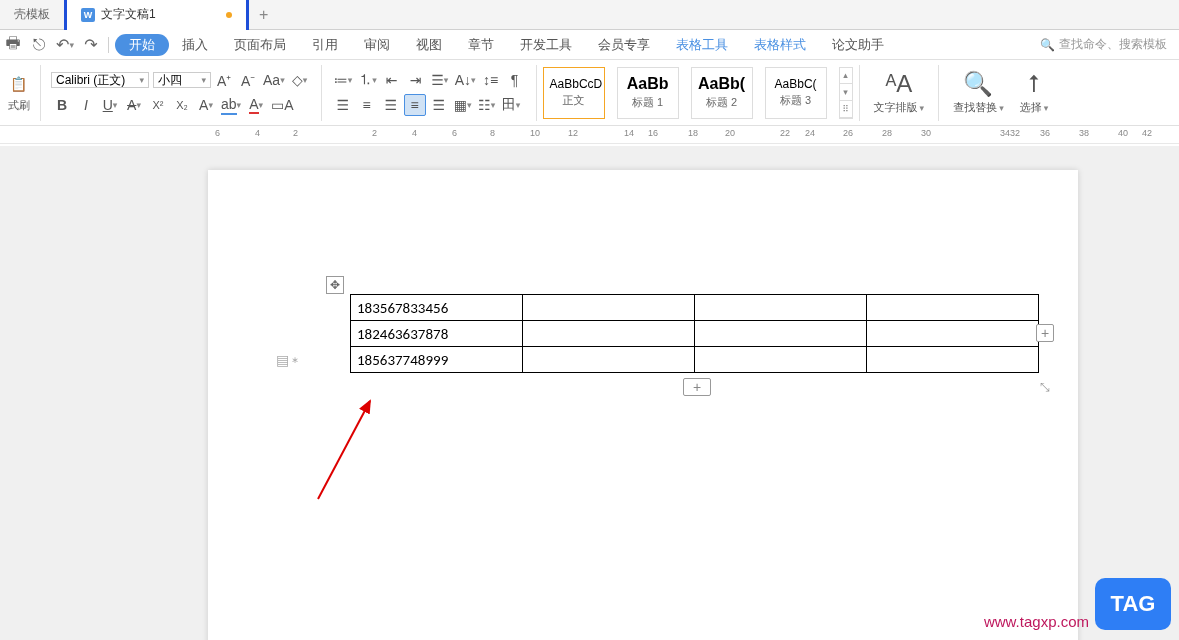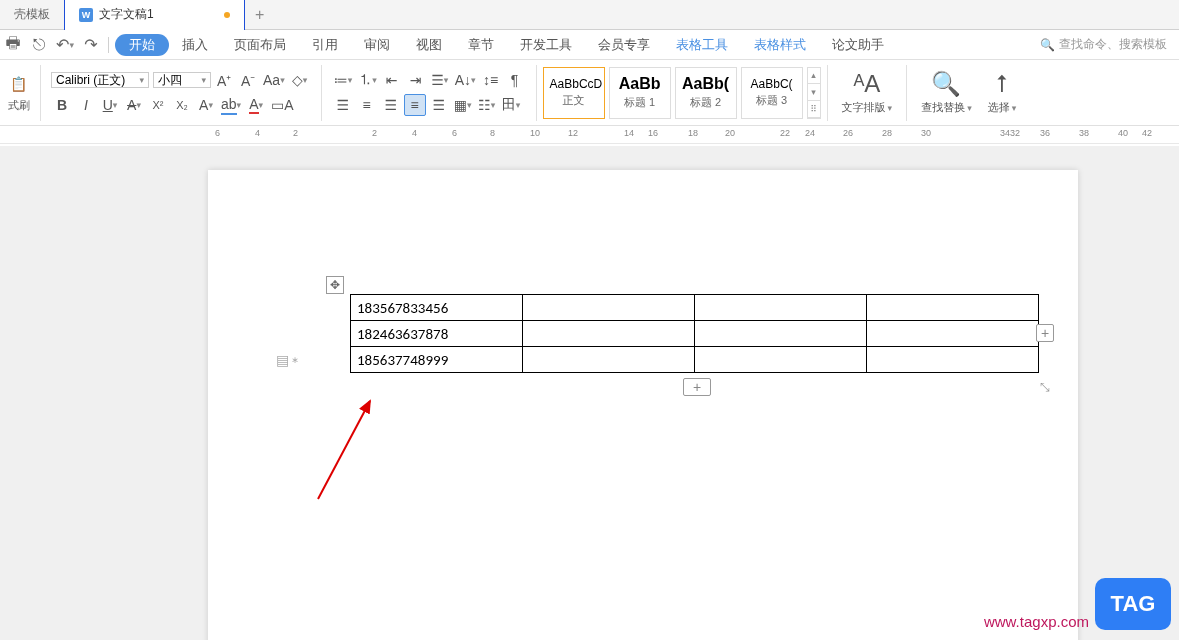--- a/index.html
+++ b/index.html
@@ -1,19 +1,19 @@
 <!DOCTYPE html>
 <html><head>
 <meta charset="utf-8">
 <style>
 * { margin: 0; padding: 0; box-sizing: border-box; font-family: "Microsoft YaHei", sans-serif; }
 body { background: #fff; width: 1179px; height: 640px; overflow: hidden; position: relative; }
 
 .tab-bar { height: 30px; background: #f4f4f4; display: flex; align-items: center; border-bottom: 1px solid #d0d0d0; }
-.tab { height: 30px; padding: 0 14px; display: flex; align-items: center; font-size: 12px; color: #666; border-right: 1px solid #1d4ed8; position: relative; }
+.tab { height: 30px; padding: 0 14px; display: flex; align-items: center; font-size: 12px; color: #666; border-right: 3px solid #1d4ed8; position: relative; }
 .tab.active { background: #fff; color: #333; }
 .tab-icon { width: 14px; height: 14px; background: #4a90e2; border-radius: 2px; margin-right: 6px; display: flex; align-items: center; justify-content: center; color: #fff; font-size: 9px; font-weight: bold; }
 .tab-dot { width: 6px; height: 6px; background: #f5a623; border-radius: 50%; margin-left: 70px; }
 .tab-plus { width: 30px; display: flex; align-items: center; justify-content: center; color: #888; font-size: 16px; }
 
 .menu-bar { height: 30px; display: flex; align-items: center; padding: 0 2px; border-bottom: 1px solid #e0e0e0; }
 .menu-icons { display: flex; gap: 4px; align-items: center; }
 .menu-icon-btn { width: 22px; height: 22px; display: flex; align-items: center; justify-content: center; color: #666; }
 .menu-sep { width: 1px; height: 16px; background: #d0d0d0; margin: 0 6px; }
 .menu-item { padding: 0 13px; font-size: 13px; color: #555; height: 30px; display: flex; align-items: center; }
@@ -29,21 +29,21 @@
 .tb-btn.small { font-size: 11px; }
 .font-select { border: 1px solid #ccc; height: 16px; font-size: 12px; padding: 0 4px; display: flex; align-items: center; }
 .font-name { width: 98px; justify-content: space-between; }
 .font-size { width: 58px; justify-content: space-between; margin-left: 2px; }
 .dd { color: #888; font-size: 9px; }
 .style-box { border: 1px solid #ddd; padding: 2px 6px; text-align: center; width: 62px; height: 52px; display: flex; flex-direction: column; justify-content: center; }
 .style-box.first { border-color: #f5a623; }
 .style-preview { font-size: 12px; }
 .style-preview.big { font-size: 16px; font-weight: bold; }
 .style-label { font-size: 11px; color: #666; margin-top: 2px; }
-.styles-row { display: flex; gap: 4px; }
+.styles-row { display: flex; gap: 12px; }
 .style-nav { display: flex; flex-direction: column; width: 14px; border: 1px solid #ddd; }
 .style-nav-btn { flex: 1; display: flex; align-items: center; justify-content: center; font-size: 9px; color: #888; border-bottom: 1px solid #ddd; }
 .tb-col { display: flex; flex-direction: column; align-items: center; justify-content: center; gap: 2px; padding: 4px 8px; }
 .tb-col-icon { font-size: 24px; color: #555; }
 .tb-col-label { font-size: 11px; color: #555; display: flex; align-items: center; gap: 2px; }
 
 .ruler { height: 18px; background: #fff; border-bottom: 1px solid #e8e8e8; position: relative; font-size: 9px; color: #888; overflow: hidden; }
 .ruler-mark { position: absolute; top: 2px; white-space: nowrap; }
 
 .canvas { position: absolute; top: 146px; left: 0; right: 0; bottom: 0; background: #f0f0f0; overflow: hidden; }

